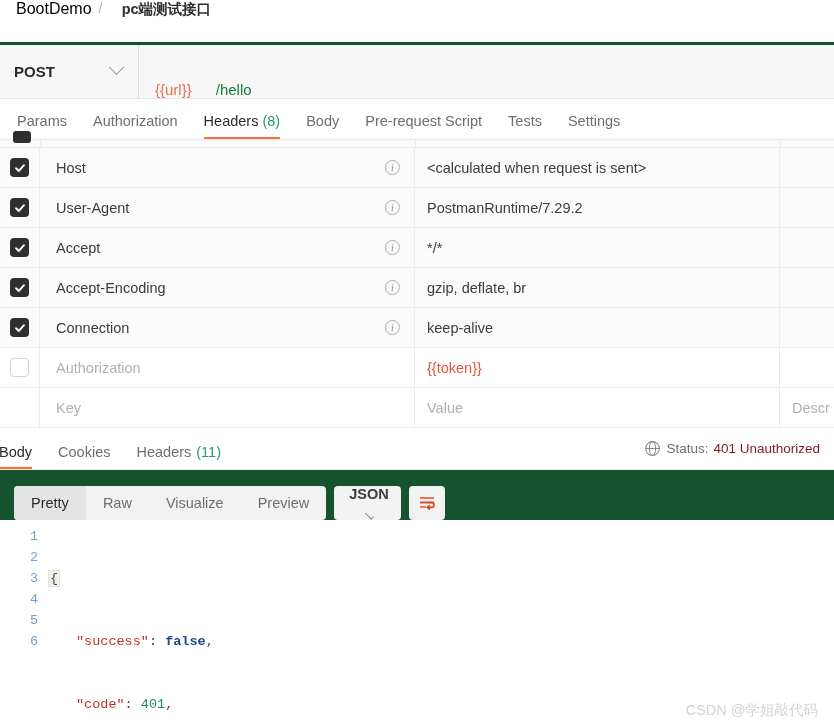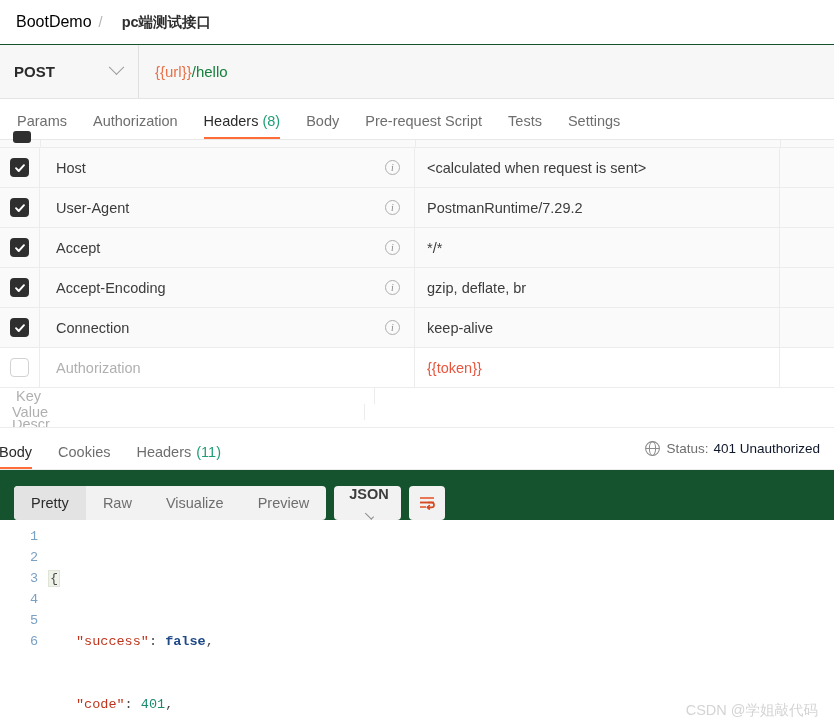--- a/index.html
+++ b/index.html
@@ -8,23 +8,23 @@
     background: #ffffff;
     font-family: "Liberation Sans", sans-serif;
     overflow: hidden;
   }
   body { position: relative; }
 
   
   .breadcrumb-bar {
     height: 45px;
     display: flex;
-    align-items: center;
+    align-items: flex-start;
     padding: 0 16px;
-    border-bottom: 1px solid #14532d;
+    border-bottom: 3px solid #14532d;
     background: #fff;
   }
   .crumb-sep {
     font-size: 14.5px;
     color: #b5b5b5;
     margin: 0 7px;
   }
   .crumb-current {
     font-size: 14.5px;
     color: #2f2f2f;
@@ -56,23 +56,24 @@
   }
   .chev {
     width: 11px; height: 11px;
     border-right: 1.6px solid #9b9b9b;
     border-bottom: 1.6px solid #9b9b9b;
     transform: rotate(45deg) translate(-3px,-3px);
   }
   .url-input {
     flex: 1;
     display: flex;
-    align-items: center;
+    align-items: flex-end;
     padding-left: 16px;
     font-size: 15px;
+    gap: 24px;
   }
   .var-token { color: #e8714a; }
   .url-rest { color: #15803d; }
 
   
   .req-tabs {
     height: 41px;
     display: flex;
     align-items: flex-end;
     padding: 0 4px;
@@ -123,21 +124,21 @@
   }
 
   .hrow {
     height: 40px;
     display: flex;
     align-items: stretch;
     border-bottom: 1px solid #ececec;
     background: #fafafa;
   }
   .hrow.blank { background: #ffffff; }
-  .hrow.placeholder { background: #ffffff; flex-direction: column; }
+  .hrow.placeholder { background: #ffffff; }
 
   .cb-cell {
     width: 40px;
     display: flex;
     align-items: center;
     justify-content: center;
     border-right: 1px solid #ececec;
     cursor: pointer;
   }
   .cbox {
@@ -241,21 +242,21 @@
   .resp-tab .count { color: #1f9d76; }
   .status-wrap {
     position: absolute;
     right: 14px;
     display: flex;
     align-items: center;
     gap: 5px;
   }
   .globe-ico { width: 17px; height: 17px; display: block; }
   .status-label { font-size: 13.5px; color: #6e6e6e; }
-  .status-code { font-size: 13.5px; color: #0f172a; }
+  .status-code { font-size: 13.5px; color: #7f1d1d; }
 
   
   .fmt-bar {
     height: 50px;
     display: flex;
     align-items: flex-end;
     padding: 0 14px;
     background: #14532d;
     gap: 8px;
   }

